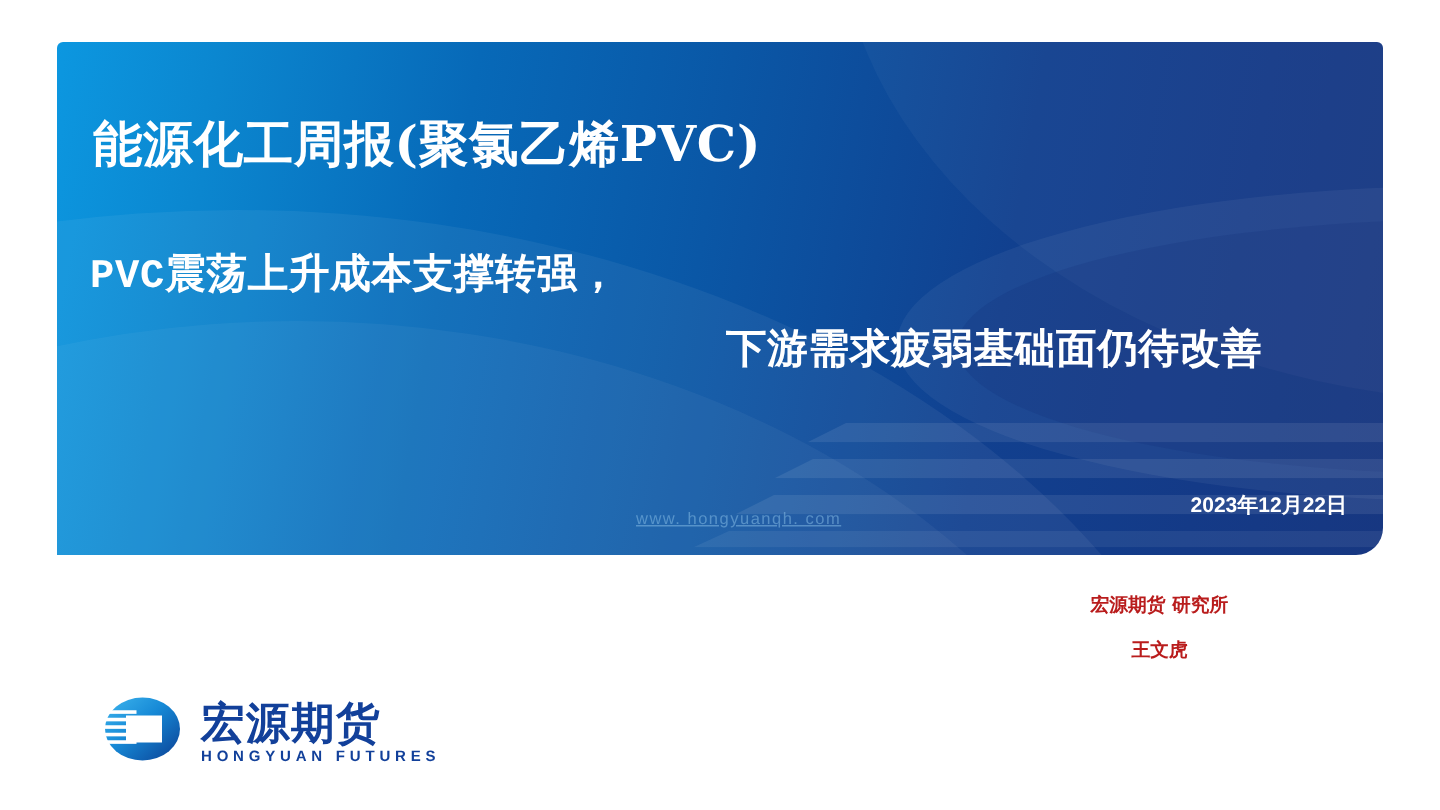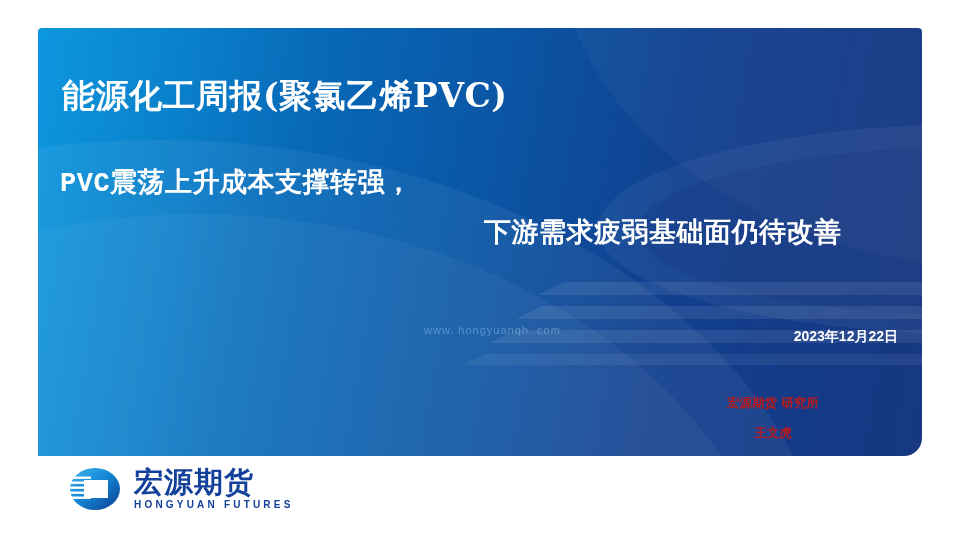--- a/index.html
+++ b/index.html
@@ -14,21 +14,21 @@
     overflow: hidden;
     font-family: "Liberation Sans", sans-serif;
   }
 
   
   #banner {
     position: absolute;
     left: 38px;
     top: 28px;
     width: 884px;
-    height: 428px;
+    height: 342px;
     border-radius: 4px 4px 18px 0px;
     overflow: hidden;
     background: linear-gradient(100deg,
         #0c97e0 0%,
         #0b86cf 12%,
         #0769b8 30%,
         #0a57a6 48%,
         #11408f 70%,
         #143a87 86%,
         #173781 100%);
@@ -135,26 +135,27 @@
     color: #ffffff;
     font-family: "Liberation Sans", sans-serif;
     font-size: 14px;
     font-weight: bold;
     white-space: nowrap;
     text-align: center;
   }
   #watermark {
     position: absolute;
     left: 386px;
-    top: 296px;
+    top: 312px;
     color: rgba(150,205,240,0.45);
     font-family: "Liberation Sans", sans-serif;
     font-size: 11px;
     letter-spacing: 1px;
     white-space: nowrap;
+    text-decoration: underline;
   }
 
   
   #credits {
     position: absolute;
     right: 52px;
     top: 388px;
     width: 270px;
     text-align: center;
     color: #b91c1c;
@@ -165,21 +166,20 @@
   }
   #credits div { white-space: nowrap; }
 
   
   #logo {
     position: absolute;
     left: 62px;
     top: 463px;
     height: 52px;
     display: flex;
-    align-items: center;
   }
   #logo-mark {
     width: 62px;
     height: 46px;
     position: relative;
     margin-right: 10px;
     flex: none;
   }
   #logo-text {
     display: flex;

